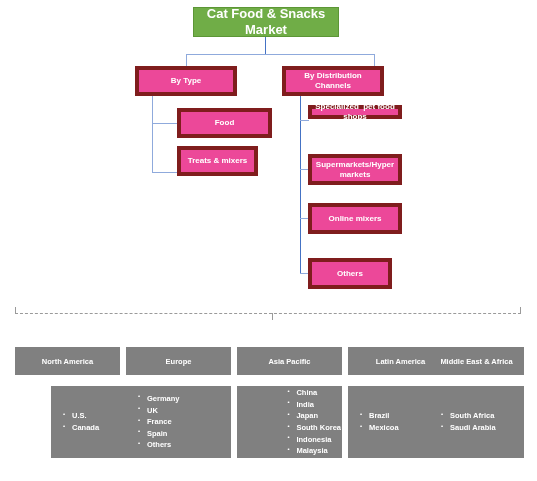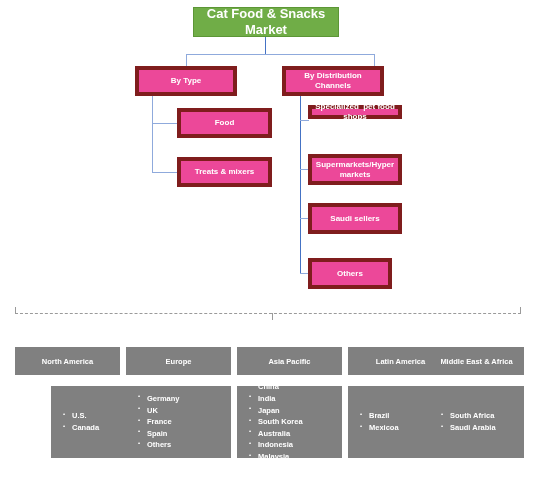--- a/index.html
+++ b/index.html
@@ -130,35 +130,35 @@
   <div class="box box-blue" style="left:135px; top:66px; width:102px; height:30px;">By Type</div>
 
   <div class="line line-v line-soft" style="left:152px; top:96px; height:77px;"></div>
 
   <div class="line line-h line-soft" style="left:152px; top:123px; width:25px;"></div>
 
   <div class="line line-h line-soft" style="left:152px; top:172px; width:25px;"></div>
 
   <div class="box box-blue" style="left:177px; top:108px; width:95px; height:30px;">Food</div>
 
-  <div class="box box-blue" style="left:177px; top:157px; width:95px; height:30px;">Treats &amp; mixers</div>
+  <div class="box box-blue" style="left:177px; top:146px; width:81px; height:30px;">Treats &amp; mixers</div>
 
   <div class="box box-blue" style="left:282px; top:66px; width:102px; height:30px;">By Distribution Channels</div>
 
   <div class="line line-v" style="left:300px; top:96px; height:177px;"></div>
   <div class="line line-h line-soft" style="left:300px; top:120px; width:9px;"></div>
   <div class="line line-h line-soft" style="left:300px; top:169px; width:9px;"></div>
   <div class="line line-h line-soft" style="left:300px; top:218px; width:9px;"></div>
   <div class="line line-h line-soft" style="left:300px; top:273px; width:9px;"></div>
 
   <div class="box box-blue" style="left:308px; top:105px; width:94px; height:14px;">Specialized  pet food shops</div>
 
   <div class="box box-blue" style="left:308px; top:154px; width:94px; height:31px;">Supermarkets/Hyper markets</div>
 
-  <div class="box box-blue" style="left:308px; top:203px; width:94px; height:31px;">Saudi sellers</div>
+  <div class="box box-blue" style="left:308px; top:203px; width:94px; height:31px;">Online mixers</div>
 
   <div class="box box-blue" style="left:308px; top:258px; width:84px; height:31px;">Others</div>
 
   <div class="dashed-rule" style="left:15px; top:313px; width:506px;"></div>
   <div class="tick" style="left:15px; top:307px; height:6px;"></div>
   <div class="tick" style="left:520px; top:307px; height:6px;"></div>
   <div class="tick" style="left:272px; top:313px; height:7px;"></div>
 
   <div class="box box-gray" style="left:15px; top:347px; width:105px; height:28px;">North America</div>
   <div class="box box-gray" style="left:126px; top:347px; width:105px; height:28px;">Europe</div>
@@ -174,27 +174,26 @@
   </div>
   <div class="region-list" style="left:126px; top:386px; width:105px; height:72px;">
     <ul>
         <li>Germany</li>
         <li>UK</li>
         <li>France</li>
         <li>Spain</li>
         <li>Others</li>
       </ul>
   </div>
-  <div class="region-list" style="left:237px; top:386px; width:105px; height:72px;">
+  <div class="region-list" style="left:237px; top:386px; width:105px; height:72px;align-items:flex-end;">
     <ul>
         <li>China</li>
         <li>India</li>
         <li>Japan</li>
         <li>South Korea</li>
-        <li>Australia</li>
         <li>Indonesia</li>
         <li>Malaysia</li>
       </ul>
   </div>
   <div class="region-list" style="left:348px; top:386px; width:105px; height:72px;">
     <ul>
         <li>Brazil</li>
         <li>Mexicoa</li>
       </ul>
   </div>

